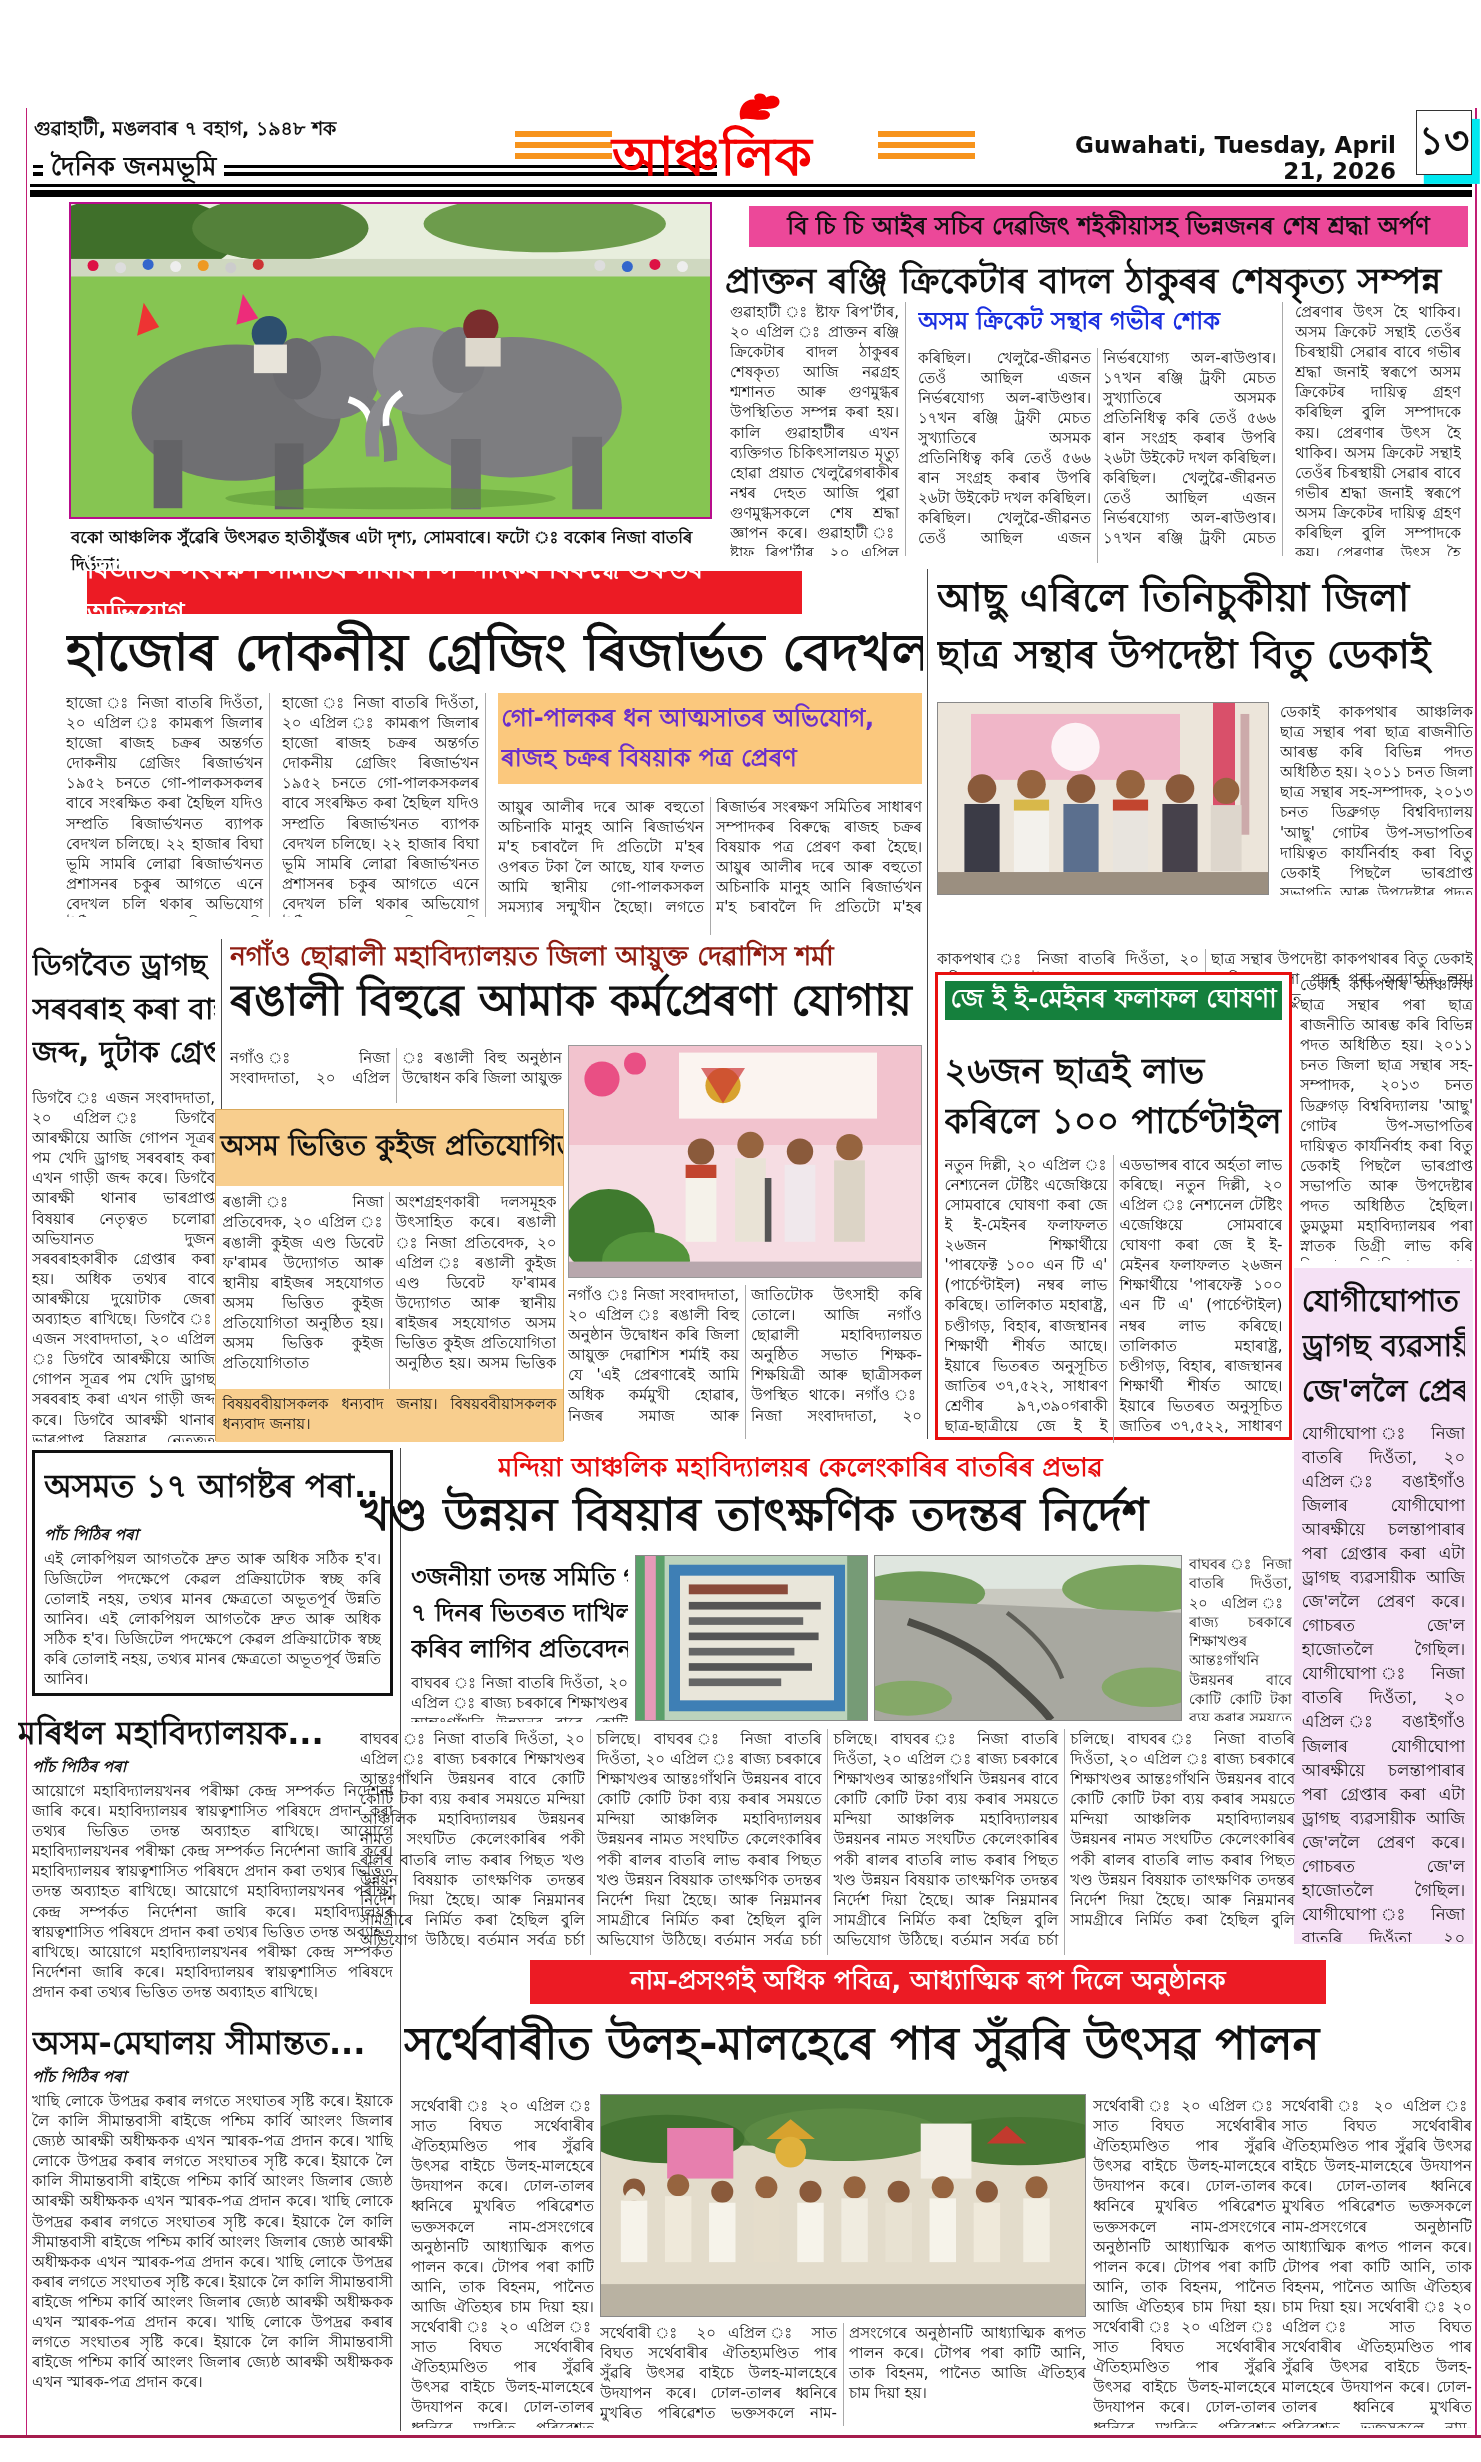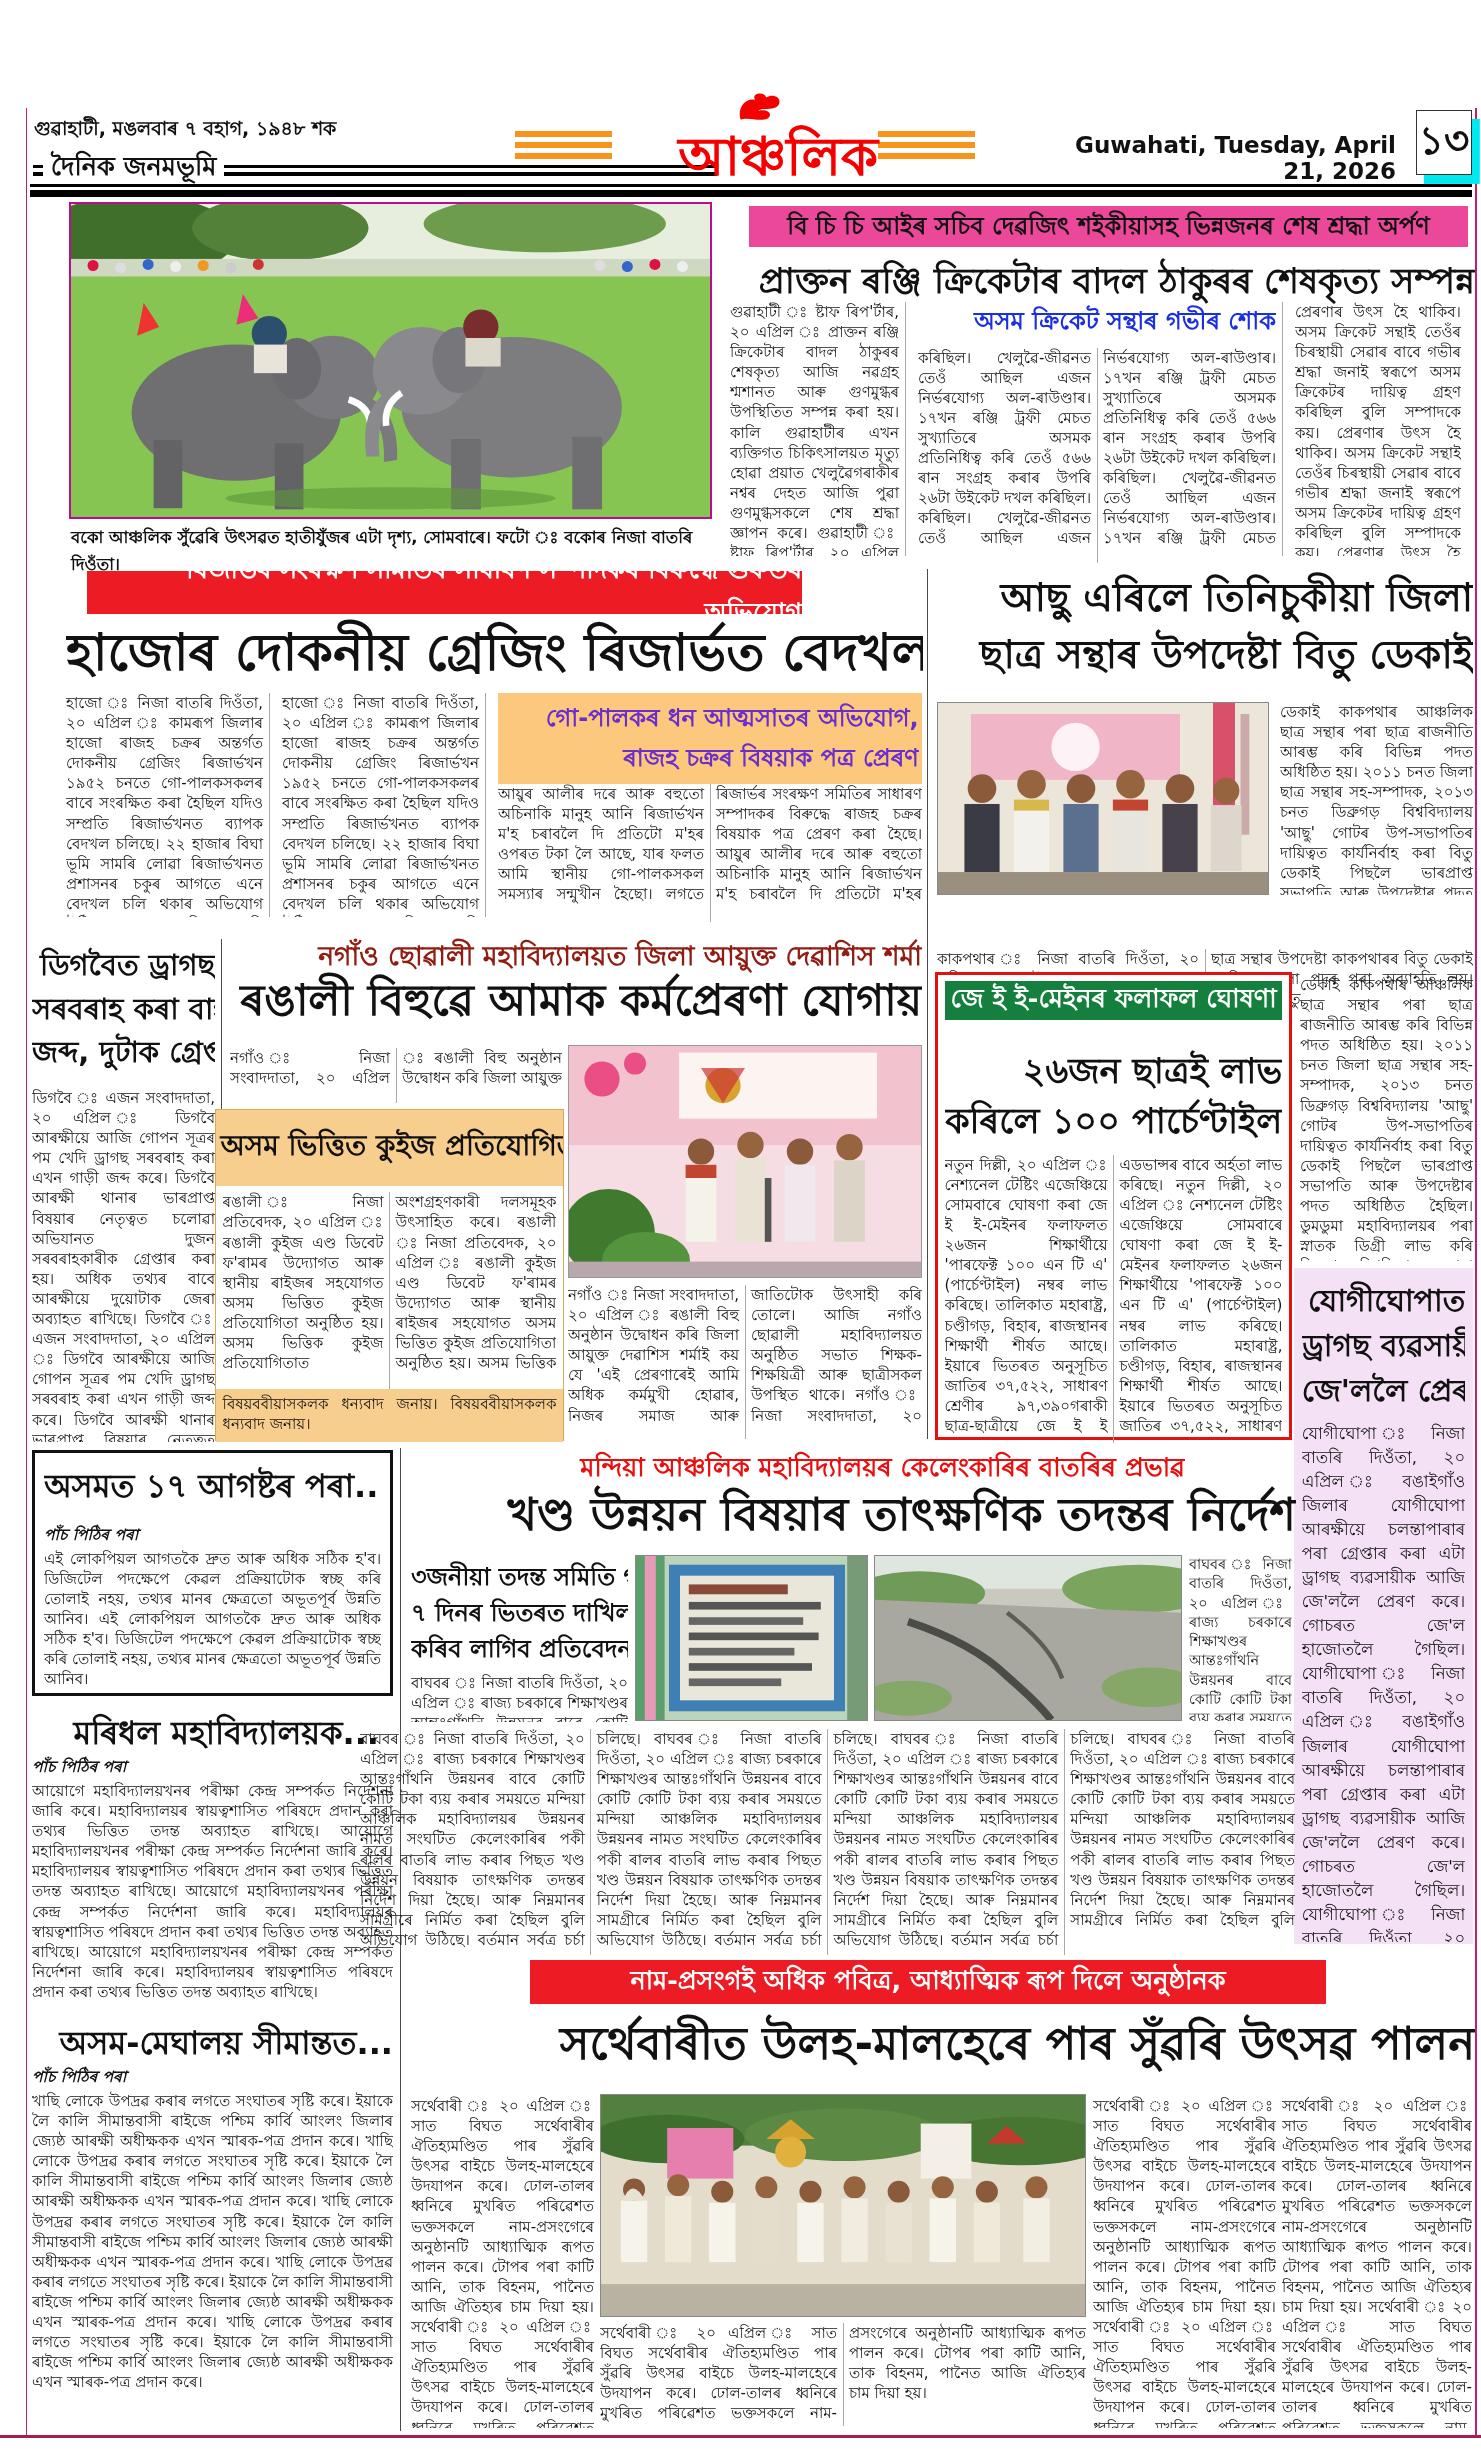--- a/index.html
+++ b/index.html
@@ -3,21 +3,21 @@
 <meta charset="utf-8">
 <style>
   * { margin:0; padding:0; box-sizing:border-box; }
   html,body { background:#e9e9e9; }
   body { font-family:"DejaVu Sans", sans-serif; }
   #page {
     position:relative; width:1481px; height:2462px; background:#ffffff;
     margin:0 auto; overflow:hidden; color:#111;
   }
   .abs { position:absolute; }
-  .ctr { text-align:right; }
+  .ctr { text-align:left; }
   .bold { font-weight:bold; }
   .nowrap { white-space:nowrap; overflow:hidden; }
   .body-txt {
     font-size:15px; line-height:1.34; text-align:justify; color:#141414;
     overflow:hidden; word-break:break-word;
   }
   .cols2 { column-count:2; column-gap:12px; column-rule:0.6px solid #a9a9a9; }
   .cols4 { column-count:4; column-gap:12px; column-rule:0.6px solid #a9a9a9; }
   .strip { color:#fff; font-weight:bold; display:flex; align-items:center; justify-content:center; }
   .photo-frame svg { display:block; width:100%; height:100%; }
@@ -124,21 +124,21 @@
 
   <div class="abs strip ctr" style="left:87px;top:571px;width:715px;height:43px;background:#ec1b24;">
     <span class="bold" style="font-size:25.5px;">ৰিজাৰ্ভৰ সংৰক্ষণ সমিতিৰ সাধাৰণ সম্পাদকৰ বিৰুদ্ধে গুৰুতৰ অভিযোগ</span>
   </div>
   <div class="abs ctr bold nowrap" style="left:66px;top:614px;width:857px;font-size:51px;">হাজোৰ দোকনীয় গ্ৰেজিং ৰিজাৰ্ভত বেদখল</div>
 
   <div class="abs" style="left:66px;top:693px;width:857px;height:224px;display:flex;gap:12px;">
     <div class="body-txt" style="width:204px;height:100%;border-right:0.6px solid #a9a9a9;padding-right:6px;">হাজো ঃ নিজা বাতৰি দিওঁতা, ২০ এপ্ৰিল ঃ কামৰূপ জিলাৰ হাজো ৰাজহ চক্ৰৰ অন্তৰ্গত দোকনীয় গ্ৰেজিং ৰিজাৰ্ভখন ১৯৫২ চনতে গো-পালকসকলৰ বাবে সংৰক্ষিত কৰা হৈছিল যদিও সম্প্ৰতি ৰিজাৰ্ভখনত ব্যাপক বেদখল চলিছে। ২২ হাজাৰ বিঘা ভূমি সামৰি লোৱা ৰিজাৰ্ভখনত প্ৰশাসনৰ চকুৰ আগতে এনে বেদখল চলি থকাৰ অভিযোগ উঠিছে। হাজো ঃ নিজা বাতৰি দিওঁতা, ২০ এপ্ৰিল ঃ কামৰূপ জিলাৰ হাজো ৰাজহ চক্ৰৰ অন্তৰ্গত দোকনীয় গ্ৰেজিং ৰিজাৰ্ভখন ১৯৫২ চনতে গো-পালকসকলৰ বাবে সংৰক্ষিত কৰা হৈছিল যদিও সম্প্ৰতি ৰিজাৰ্ভখনত ব্যাপক বেদখল চলিছে। ২২ হাজাৰ বিঘা ভূমি সামৰি লোৱা ৰিজাৰ্ভখনত প্ৰশাসনৰ চকুৰ আগতে এনে বেদখল চলি থকাৰ অভিযোগ উঠিছে।</div>
     <div class="body-txt" style="width:204px;height:100%;border-right:0.6px solid #a9a9a9;padding-right:6px;">হাজো ঃ নিজা বাতৰি দিওঁতা, ২০ এপ্ৰিল ঃ কামৰূপ জিলাৰ হাজো ৰাজহ চক্ৰৰ অন্তৰ্গত দোকনীয় গ্ৰেজিং ৰিজাৰ্ভখন ১৯৫২ চনতে গো-পালকসকলৰ বাবে সংৰক্ষিত কৰা হৈছিল যদিও সম্প্ৰতি ৰিজাৰ্ভখনত ব্যাপক বেদখল চলিছে। ২২ হাজাৰ বিঘা ভূমি সামৰি লোৱা ৰিজাৰ্ভখনত প্ৰশাসনৰ চকুৰ আগতে এনে বেদখল চলি থকাৰ অভিযোগ উঠিছে। হাজো ঃ নিজা বাতৰি দিওঁতা, ২০ এপ্ৰিল ঃ কামৰূপ জিলাৰ হাজো ৰাজহ চক্ৰৰ অন্তৰ্গত দোকনীয় গ্ৰেজিং ৰিজাৰ্ভখন ১৯৫২ চনতে গো-পালকসকলৰ বাবে সংৰক্ষিত কৰা হৈছিল যদিও সম্প্ৰতি ৰিজাৰ্ভখনত ব্যাপক বেদখল চলিছে। ২২ হাজাৰ বিঘা ভূমি সামৰি লোৱা ৰিজাৰ্ভখনত প্ৰশাসনৰ চকুৰ আগতে এনে বেদখল চলি থকাৰ অভিযোগ উঠিছে।</div>
     <div style="width:424px;height:100%;">
-      <div class="ctr" style="background:#fbc87d;padding:5.5px 3.3px;margin-bottom:0;">
+      <div class="ctr" style="background:#fbc87d;padding:5.5px 3.3px;margin-bottom:13px;">
         <div class="bold nowrap" style="font-size:24px;color:#6a2ecc;">গো-পালকৰ ধন আত্মসাতৰ অভিযোগ,</div>
         <div class="bold nowrap" style="font-size:24px;color:#6a2ecc;">ৰাজহ চক্ৰৰ বিষয়াক পত্ৰ প্ৰেৰণ</div>
       </div>
       <div class="body-txt cols2" style="height:138px;">আয়ুৰ আলীৰ দৰে আৰু বহুতো অচিনাকি মানুহ আনি ৰিজাৰ্ভখন ম'হ চৰাবলৈ দি প্ৰতিটো ম'হৰ ওপৰত টকা লৈ আছে, যাৰ ফলত আমি স্থানীয় গো-পালকসকল সমস্যাৰ সন্মুখীন হৈছো। লগতে ৰিজাৰ্ভৰ সংৰক্ষণ সমিতিৰ সাধাৰণ সম্পাদকৰ বিৰুদ্ধে ৰাজহ চক্ৰৰ বিষয়াক পত্ৰ প্ৰেৰণ কৰা হৈছে। আয়ুৰ আলীৰ দৰে আৰু বহুতো অচিনাকি মানুহ আনি ৰিজাৰ্ভখন ম'হ চৰাবলৈ দি প্ৰতিটো ম'হৰ ওপৰত টকা লৈ আছে, যাৰ ফলত আমি স্থানীয় গো-পালকসকল সমস্যাৰ সন্মুখীন হৈছো। লগতে ৰিজাৰ্ভৰ সংৰক্ষণ সমিতিৰ সাধাৰণ সম্পাদকৰ বিৰুদ্ধে ৰাজহ চক্ৰৰ বিষয়াক পত্ৰ প্ৰেৰণ কৰা হৈছে।</div>
     </div>
   </div>
 
   <div class="abs vline" style="left:927px;top:569px;height:870px;"></div>
 
   <div class="abs ctr bold" style="left:937px;top:570px;width:536px;font-size:39px;line-height:1.45;">

